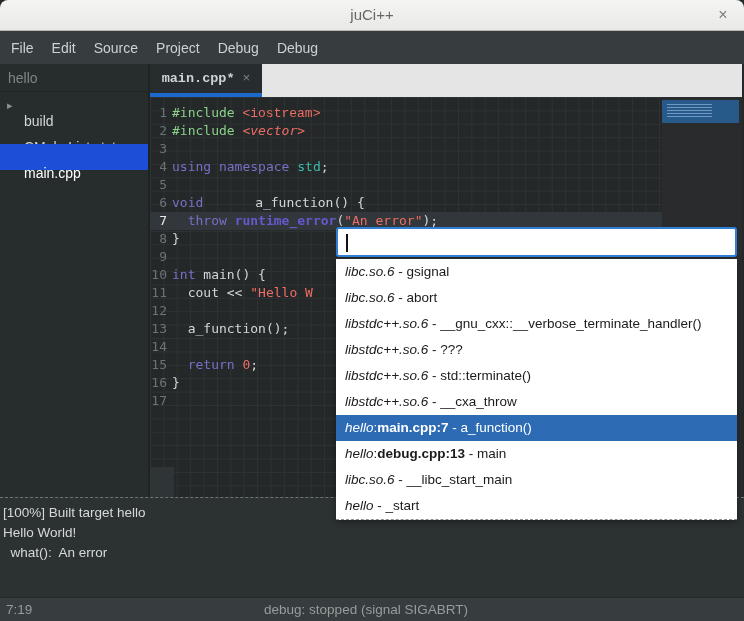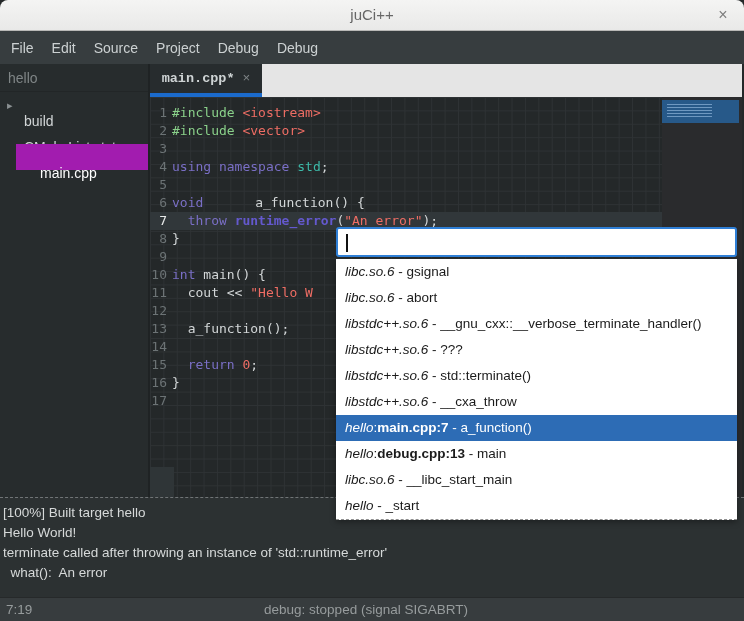--- a/index.html
+++ b/index.html
@@ -23,21 +23,21 @@
   
   .main { position:absolute; left:0; top:64px; width:744px; height:433px; display:flex; }
 
   
   .sidebar { width:150px; height:433px; background:#272c2d; border-right:2px solid #1f2324; }
   .side-header { height:28px; line-height:28px; padding-left:8px; color:#7f8586; font-size:14px;
     border-bottom:1px solid #222627; }
   .side-item { position:relative; height:26px; line-height:26px; font-size:14px; color:#d2d6d7; }
   .side-item .expander { position:absolute; left:7px; top:0; color:#8a9092; font-size:11px; }
   .side-item .side-label { position:absolute; left:24px; top:16px; }
-  .side-item.sel { background:#a21caf; color:#ffffff;margin-left:16px; }
+  .side-item.sel { background:#1d4ed8; color:#ffffff; }
 
   
   .editor-col { width:592px; height:433px; display:flex; flex-direction:column; }
   .tabbar { height:33px; background:#e5e5e5; display:flex;font-family:Liberation Mono, monospace; }
   .tab { position:relative; width:112px; height:33px; background:#272c2e;
     border-bottom:4px solid #1b6acb; display:flex; align-items:center; justify-content:center; }
   .tab .tab-label { color:#ced3d4; font-size:13.5px; font-weight:bold; margin-right:8px; }
   .tab .tab-close { color:#7f8587; font-size:13px; }
 
   .editor { position:relative; width:592px; height:400px;
@@ -125,25 +125,25 @@
           <span class="tab-label">main.cpp*</span>
           <span class="tab-close">×</span>
         </div>
       </div>
 
       <div class="editor">
         <div class="cur-line-bg" style="top: 115px;"></div>
         <div class="rows">
             <div class="row">
               <span class="ln">1</span>
-              <span class="src"><span style="color: rgb(138, 209, 138);">#include</span><span style="color: rgb(211, 215, 216);"> </span><span style="color: rgb(238, 109, 100);">&lt;iostream&gt;</span></span>
+              <span class="src"><span style="color: rgb(138, 209, 138);">#include</span><span style="color: rgb(211, 215, 216);"> </span><span style="color: rgb(238, 109, 100); font-family: Liberation Mono, monospace;">&lt;iostream&gt;</span></span>
             </div>
             <div class="row">
               <span class="ln">2</span>
-              <span class="src"><span style="color: rgb(138, 209, 138);">#include</span><span style="color: rgb(211, 215, 216);"> </span><span style="color: rgb(238, 109, 100);">&lt;vector&gt;</span></span>
+              <span class="src"><span style="color: rgb(138, 209, 138);">#include</span><span style="color: rgb(211, 215, 216);"> </span><span style="color: rgb(238, 109, 100); font-style: italic;">&lt;vector&gt;</span></span>
             </div>
             <div class="row">
               <span class="ln">3</span>
               <span class="src"></span>
             </div>
             <div class="row">
               <span class="ln">4</span>
               <span class="src"><span style="color: rgb(122, 111, 198);">using</span><span style="color: rgb(211, 215, 216);"> </span><span style="color: rgb(122, 111, 198);">namespace</span><span style="color: rgb(211, 215, 216);"> </span><span style="color: rgb(61, 186, 169);">std</span><span style="color: rgb(211, 215, 216);">;</span></span>
             </div>
             <div class="row">
@@ -205,21 +205,20 @@
             <div class="mini-lines"></div>
           </div>
         </div>
       </div>
     </div>
   </div>
 
   <div class="terminal">
       <div class="term-line">[100%] Built target hello</div>
       <div class="term-line">Hello World!</div>
-      <div class="term-line">terminate called after throwing an instance of 'std::runtime_error'</div>
       <div class="term-line">  what():  An error</div>
     </div>
 
   <div class="statusbar">
     <span class="st-left">7:19</span>
     <span class="st-center">debug: stopped (signal SIGABRT)</span>
   </div>
 
   <div class="popup">
     <div class="p-input">

